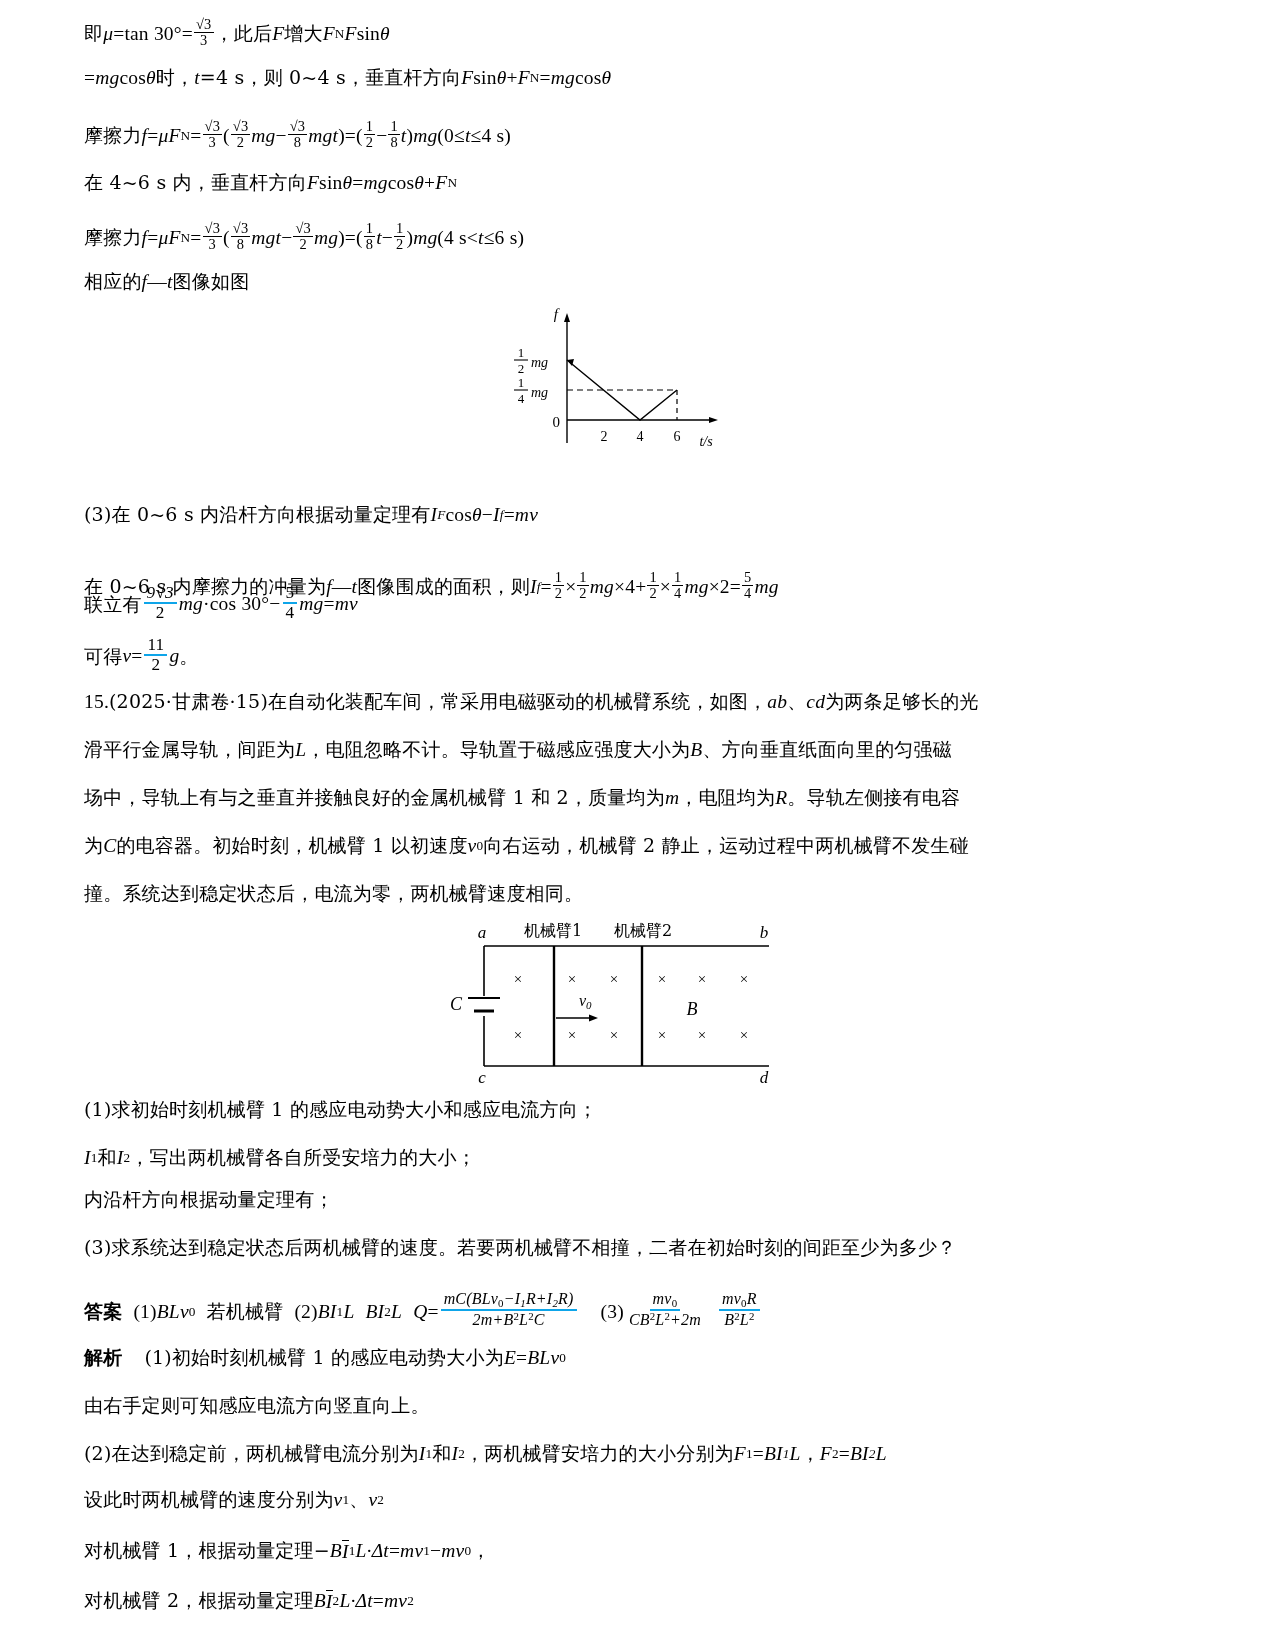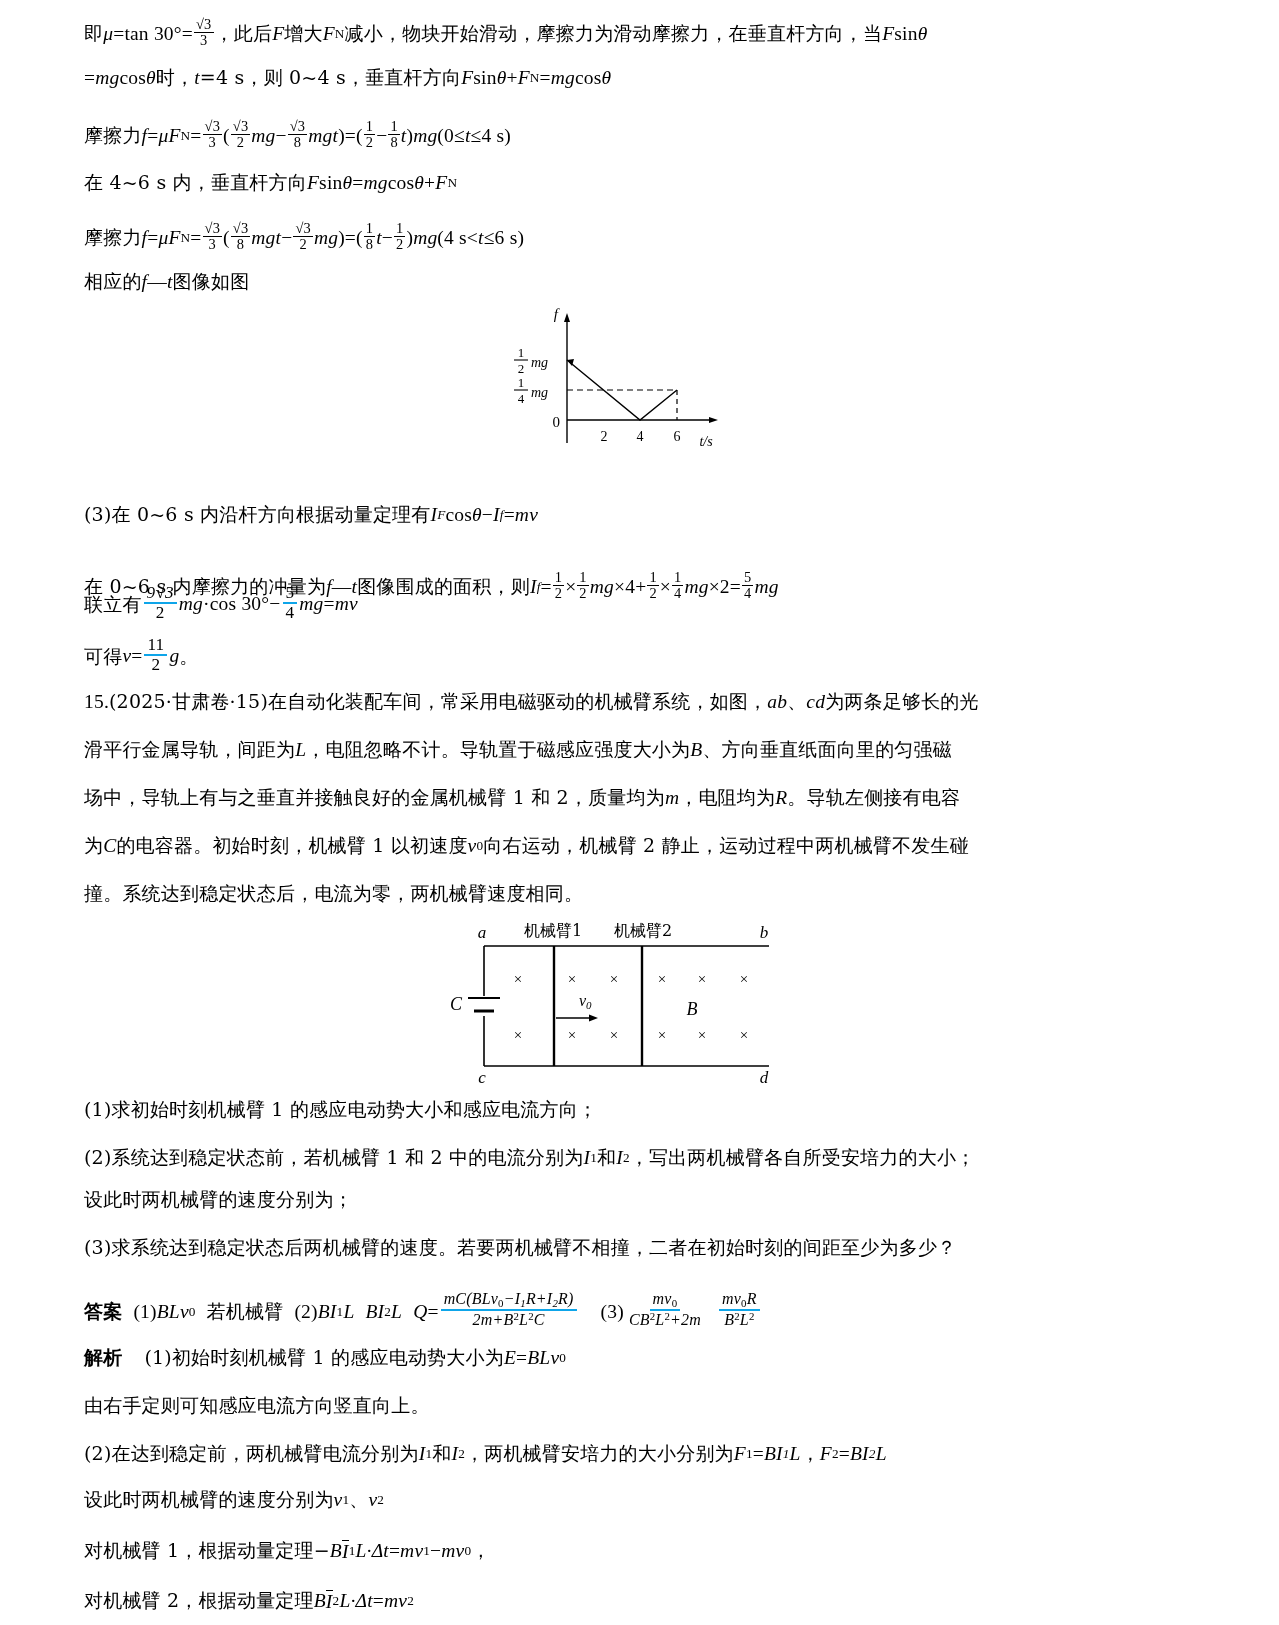--- a/index.html
+++ b/index.html
@@ -105,21 +105,20 @@
       <span>=tan 30°=</span>
       <span class="frac">
         <span class="num">√3</span>
         <span class="den">3</span>
       </span>
       <span class="cn">，此后 </span>
       <span class="it">F</span>
       <span class="cn"> 增大 </span>
       <span class="it">F</span>
         <span class="sub">N</span>
-      <span class="cn"> 减小，物块开始滑动，摩擦力为滑动摩擦力，在垂直杆方向，当 </span>
       <span class="it">F</span>
         <span>sin </span>
         <span class="it">θ</span>
     </div>
 
     <div class="line" style="position:absolute; left:0; top:68px;">
       <span>=</span>
       <span class="it">mg</span>
         <span>cos </span>
         <span class="it">θ</span>
@@ -453,31 +452,30 @@
           <text x="320" y="122">×</text>
         </g>
       </svg>
     </div>
 
     <div class="line" style="position:absolute; left:0; top:1100px;">
       <span class="cn">(1)求初始时刻机械臂 1 的感应电动势大小和感应电流方向；</span>
     </div>
 
     <div class="line" style="position:absolute; left:0; top:1148px;">
-      <span class="cn">(2)系统达到稳定状态前，若机械臂 1 和 2 中的电流分别为 </span>
         <span class="it">I</span>
         <span class="sub">1</span>
         <span class="cn"> 和 </span>
         <span class="it">I</span>
         <span class="sub">2</span>
         <span class="cn">，写出两机械臂各自所受安培力的大小；</span>
     </div>
 
     <div class="line" style="position:absolute; left:0; top:1190px;">
-      <span class="cn">设此时两机械臂的速度分别为；</span>
+      <span class="cn">内沿杆方向根据动量定理有；</span>
     </div>
 
     <div class="line" style="position:absolute; left:0; top:1238px;">
       <span class="cn">(3)求系统达到稳定状态后两机械臂的速度。若要两机械臂不相撞，二者在初始时刻的间距至少为多少？</span>
     </div>
 
     <div class="line" style="position:absolute; left:0; top:1292px;">
       <span class="cn bold">答案</span>
       <span class="spw"></span>
       <span>(1)</span>

